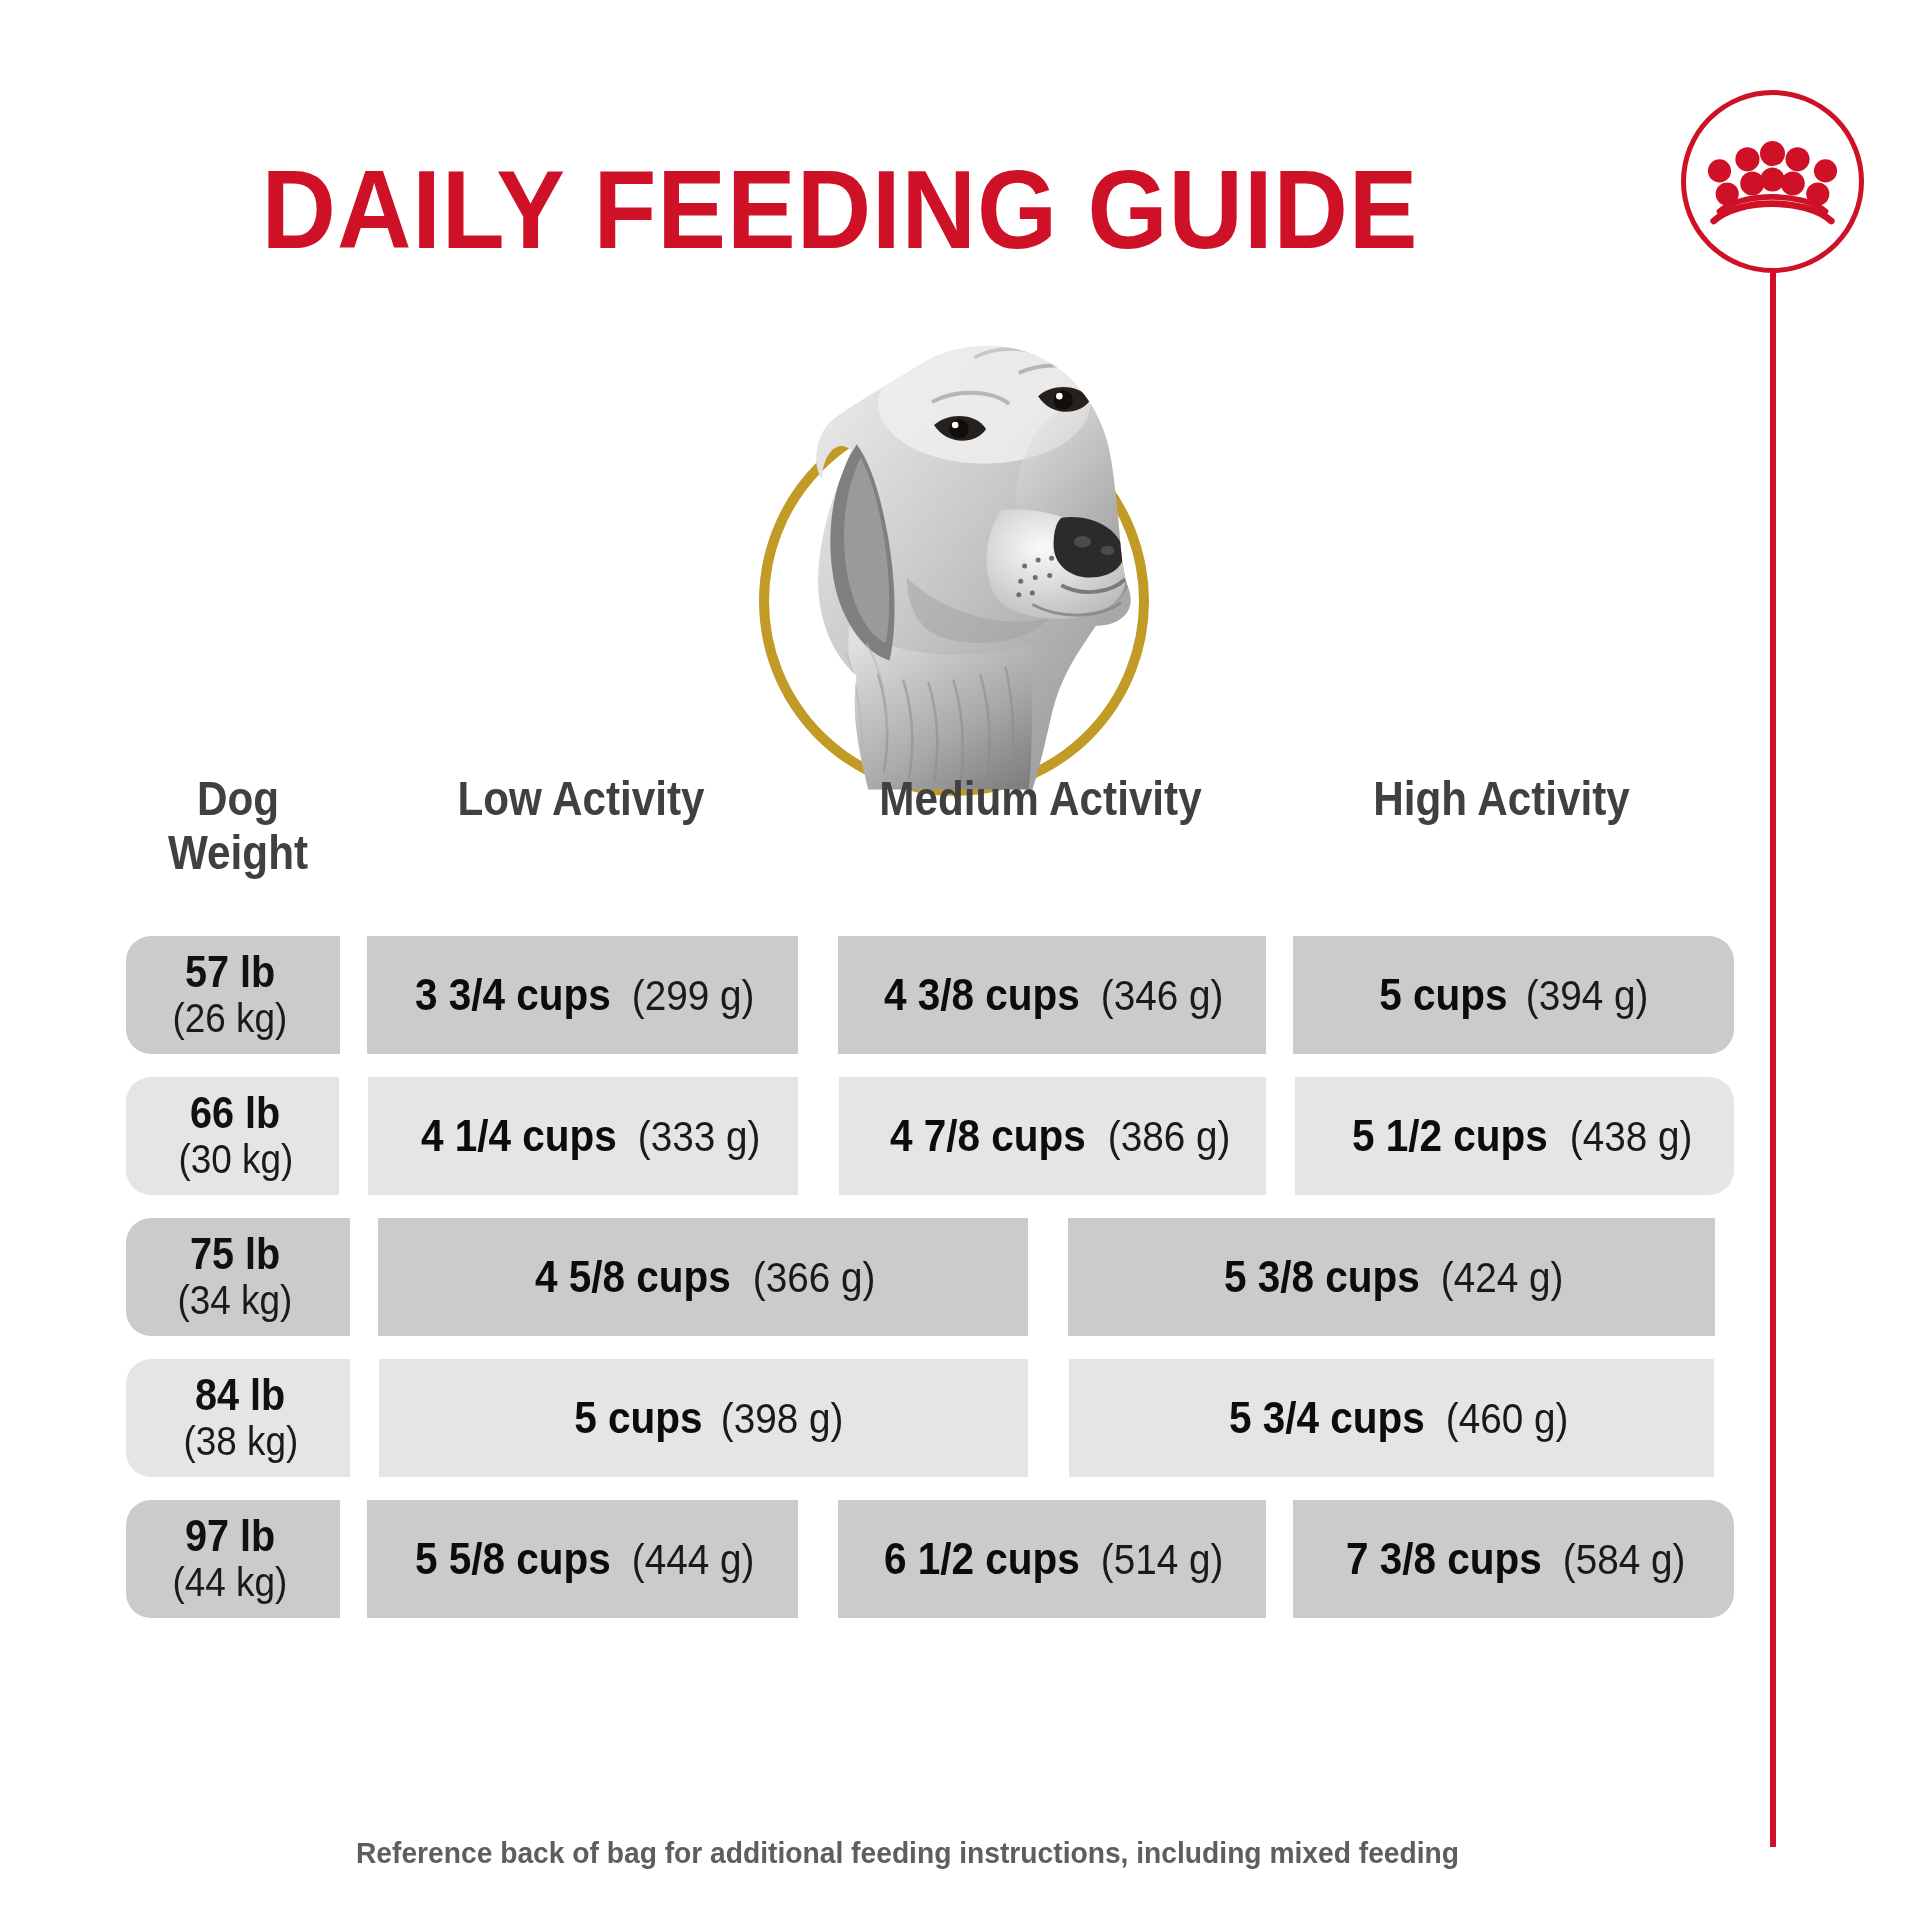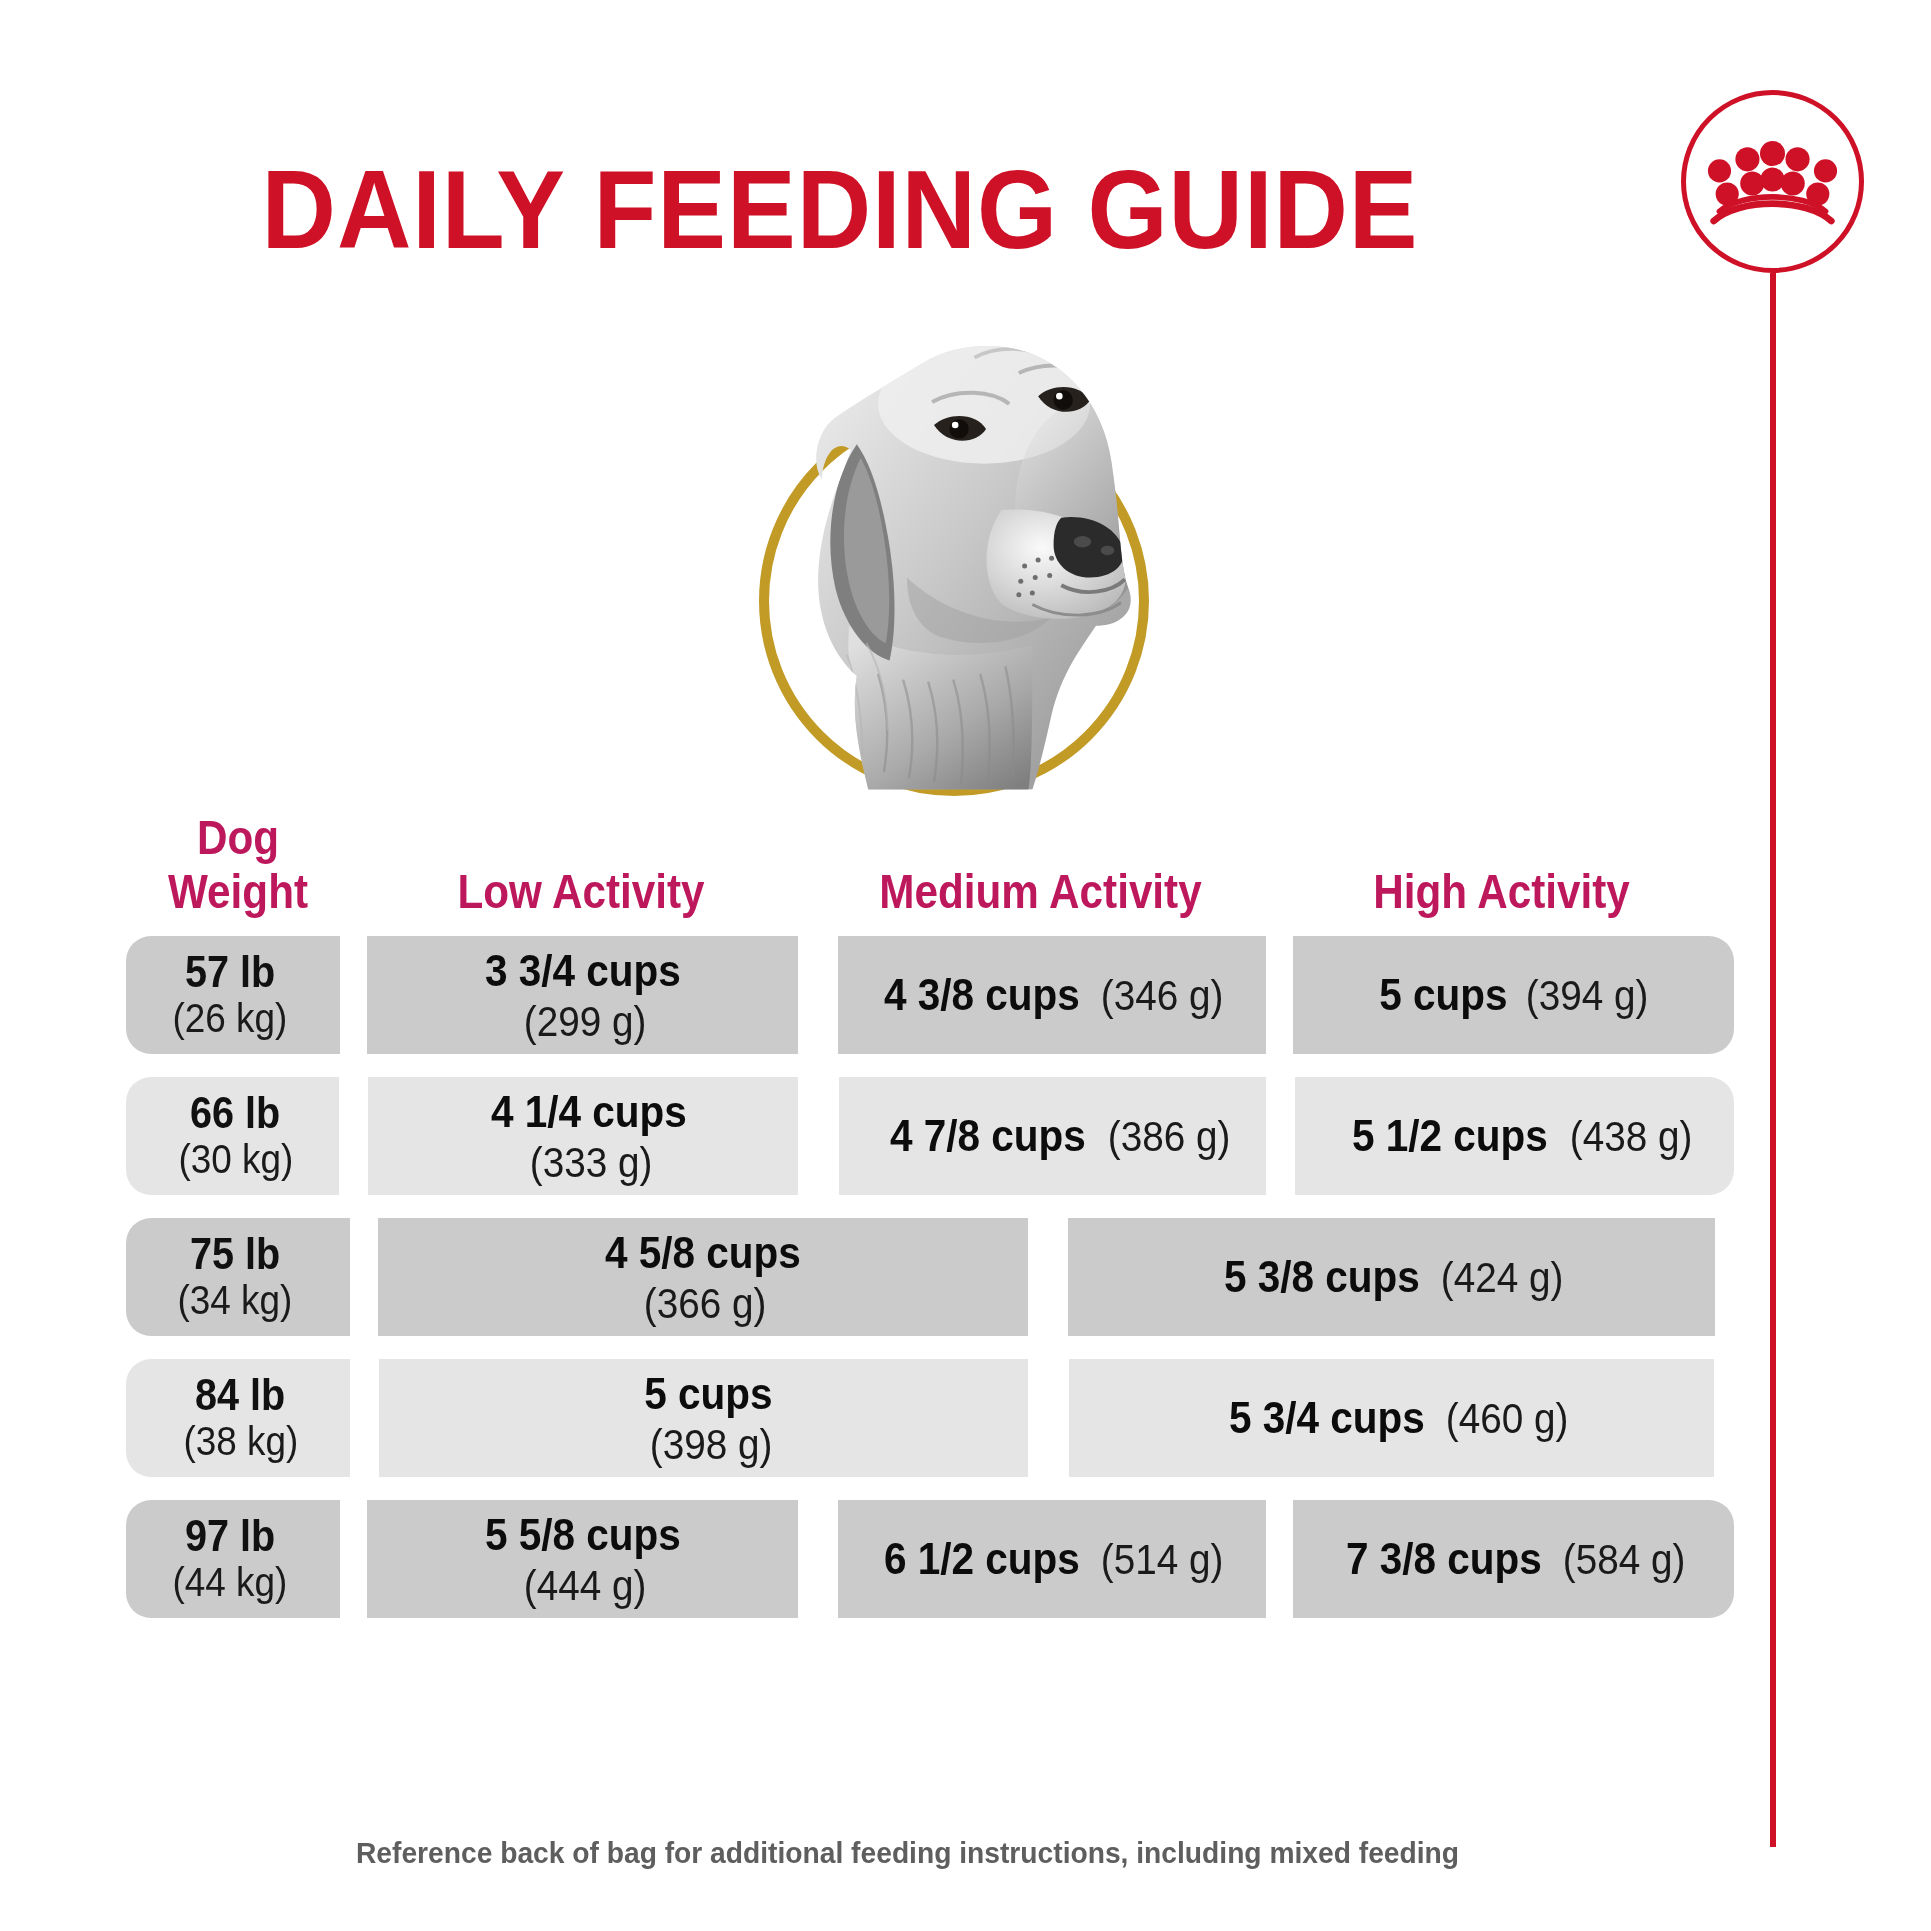--- a/index.html
+++ b/index.html
@@ -93,23 +93,23 @@
 
   
   .table {
     position: absolute;
     left: 126px;
     top: 772px;
     width: 1608px;
   }
   .thead {
     display: flex;
-    align-items: flex-end;
+    align-items: flex-start;
     height: 164px;
-    color: #be185d;
+    color: #404040;
   }
   .th {
     font-family: "Liberation Sans Narrow", "Liberation Sans", sans-serif;
     font-weight: bold;
     font-size: 48px;
     line-height: 1.12;
     text-align: center;
     transform: scaleX(0.88);
     white-space: nowrap;
     padding-bottom: 17.4px;
@@ -160,21 +160,21 @@
   .gap { width: 9.7px; background: #ffffff !important; }
 
   .cell-val {
     flex: 1 1 auto;
     white-space: nowrap;
   }
   .cell-val.last {
     border-top-right-radius: 25px;
     border-bottom-right-radius: 25px;
   }
-  .cell-low    { width: 452px; flex-direction: column; }
+  .cell-low    { width: 452px; }
   .cell-medium { width: 449px; margin-left: 12px; }
   .cell-high   { width: 462px; }
 
   .cups {
     font-family: "Liberation Sans Narrow", "Liberation Sans", sans-serif;
     font-weight: bold;
     font-size: 45px;
     color: #0c0c0c;
     transform: scaleX(0.9);
     display: inline-block;

